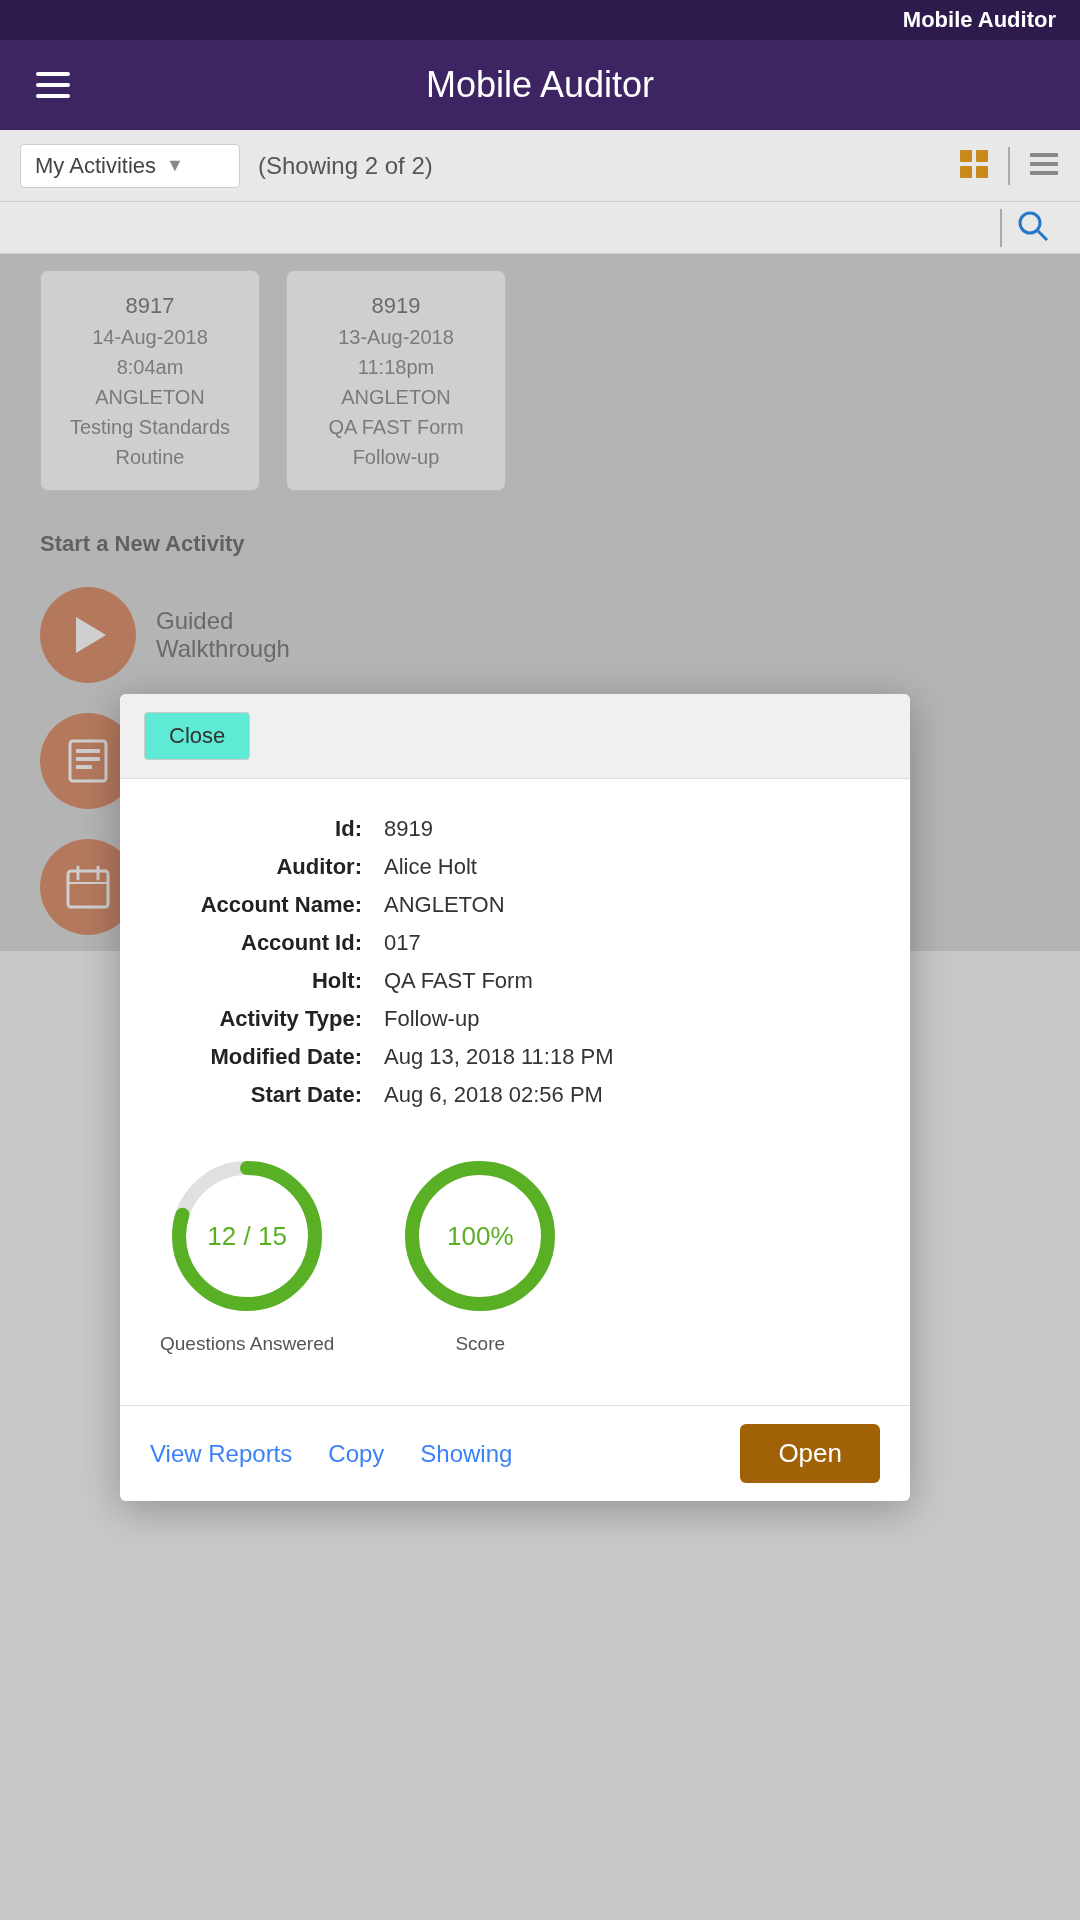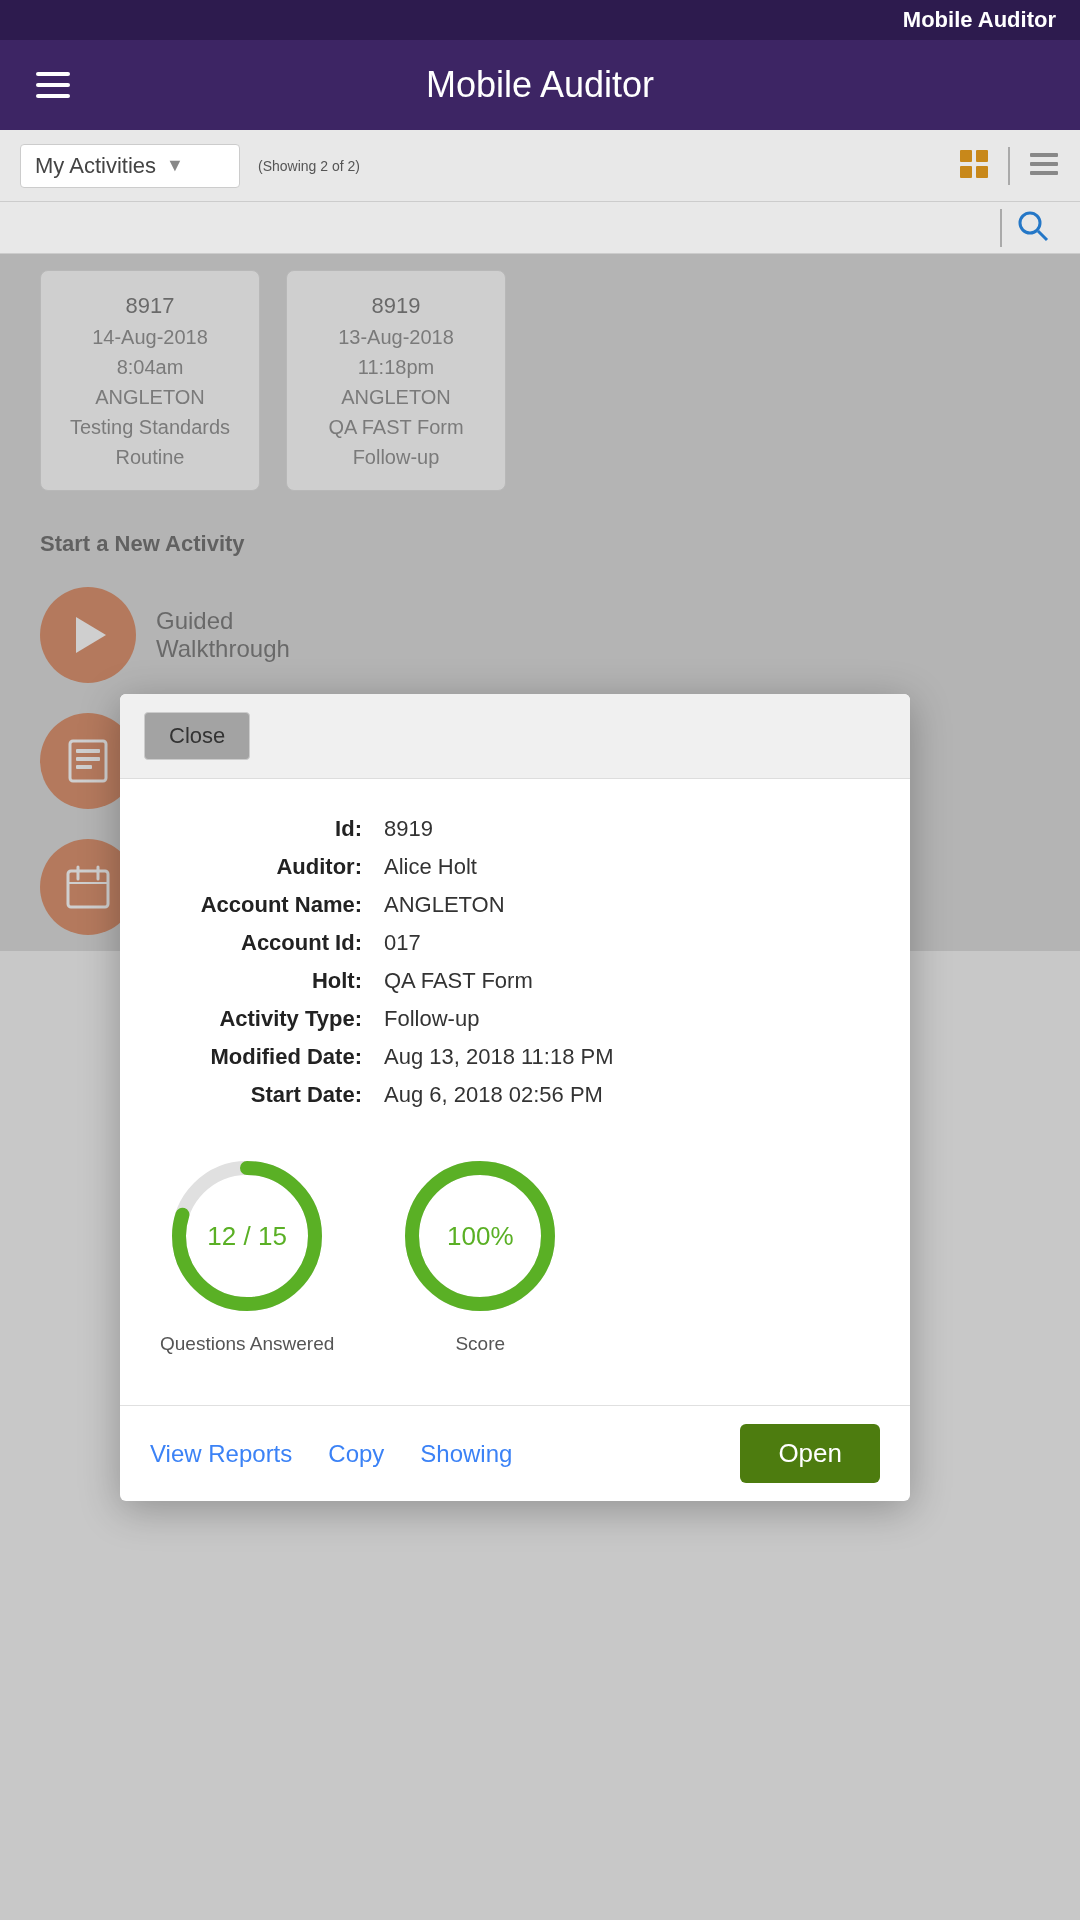--- a/index.html
+++ b/index.html
@@ -78,21 +78,21 @@
       cursor: pointer;
       min-width: 220px;
     }
     .filter-dropdown .arrow {
       margin-left: 10px;
       font-size: 18px;
       color: #888;
     }
     .showing-text {
       margin-left: 18px;
-      font-size: 14px;
+      font-size: 24px;
       color: #555;
     }
     .toolbar-right {
       margin-left: auto;
       display: flex;
       align-items: center;
       gap: 18px;
     }
     .grid-icon-btn, .list-icon-btn {
       cursor: pointer;
@@ -211,21 +211,21 @@
       box-shadow: 0 8px 40px rgba(0,0,0,0.28);
       z-index: 20;
       overflow: hidden;
     }
     .modal-header {
       background: #f0f0f0;
       padding: 18px 24px;
       border-bottom: 1px solid #ddd;
     }
     .close-btn {
-      background: #a3a3a3;
+      background: #5eead4;
       border: 1px solid #ccc;
       border-radius: 4px;
       padding: 10px 24px;
       font-size: 22px;
       color: #333;
       cursor: pointer;
     }
     .modal-body {
       padding: 30px 40px 20px 40px;
     }
@@ -302,21 +302,21 @@
       color: #3b82f6;
       cursor: pointer;
       text-decoration: none;
       background: none;
       border: none;
     }
     .footer-right {
       margin-left: auto;
     }
     .open-btn {
-      background: #4d7c0f;
+      background: #a16207;
       color: #fff;
       border: none;
       border-radius: 6px;
       padding: 14px 38px;
       font-size: 26px;
       font-weight: 500;
       cursor: pointer;
     }
   </style>
 </head>

